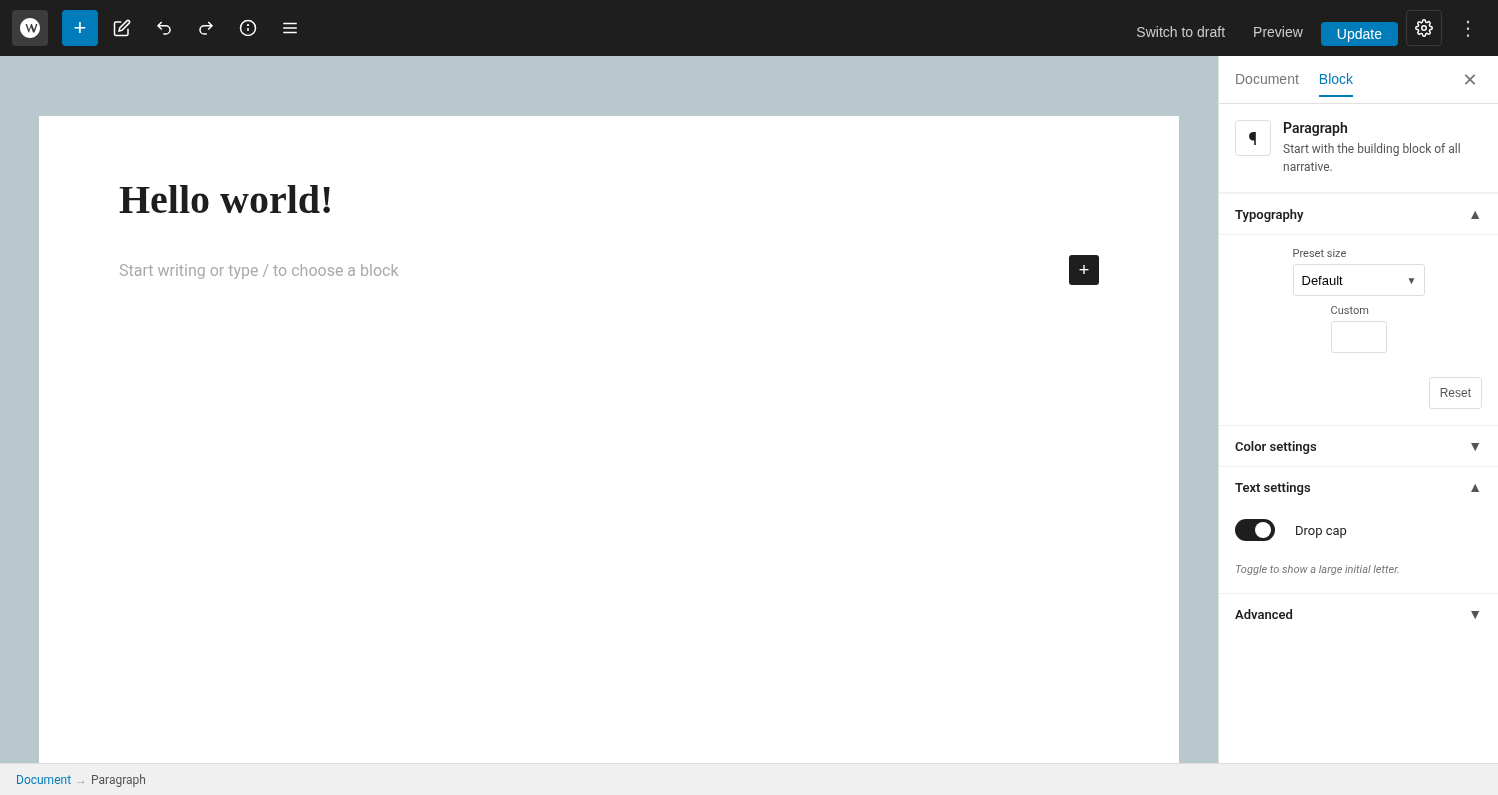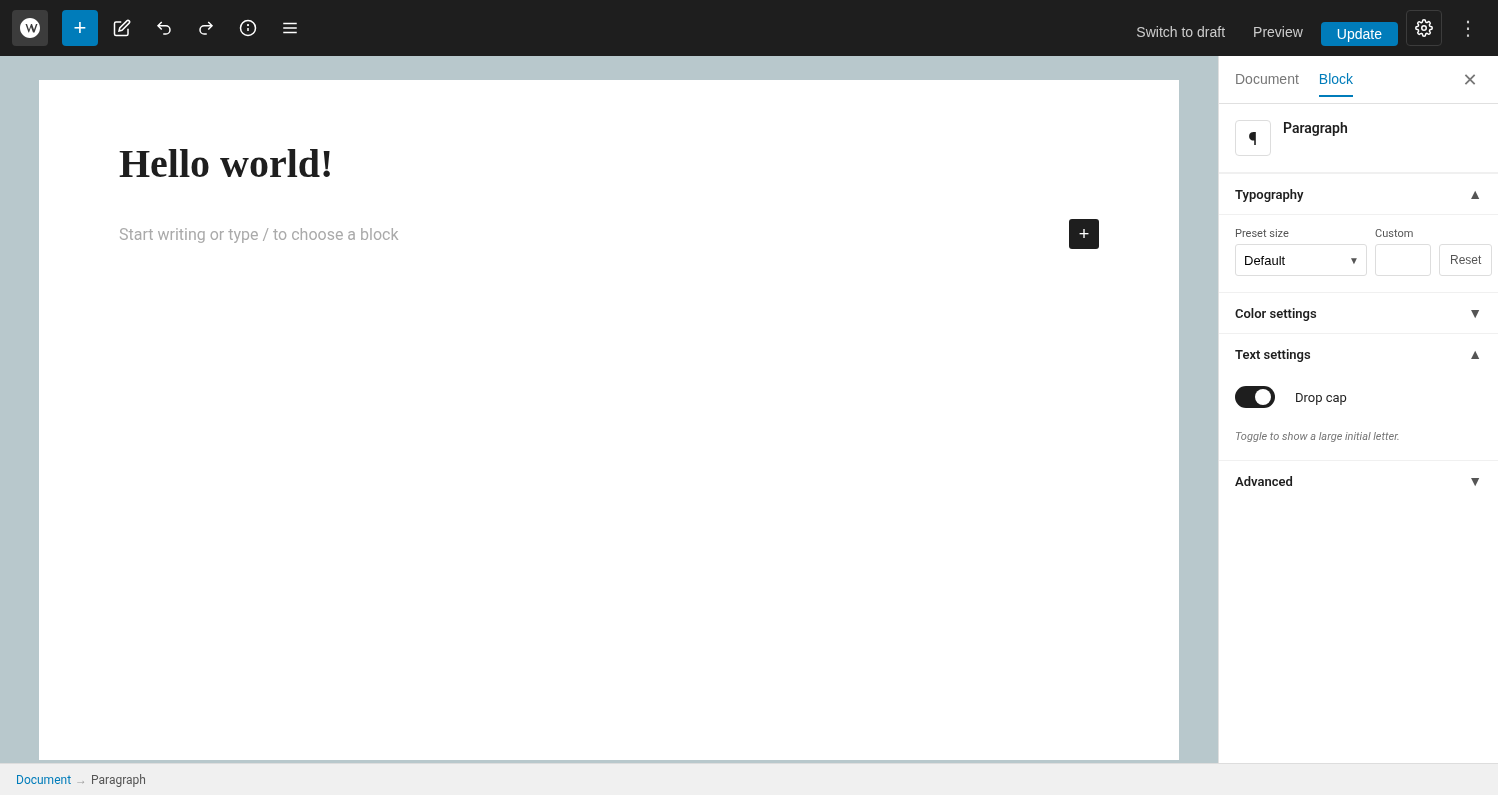--- a/index.html
+++ b/index.html
@@ -89,21 +89,21 @@
       overflow: hidden;
     }
 
     
     .editor-area {
       flex: 1;
       background: #b8c8cc;
       display: flex;
       align-items: flex-start;
       justify-content: center;
-      padding: 24px 0;
+      padding: 60px 0;
       overflow-y: auto;
       position: relative;
     }
     .editor-canvas {
       background: #fff;
       width: 1140px;
       min-height: 680px;
       padding: 60px 80px;
       position: relative;
     }
@@ -232,20 +232,21 @@
 
     
     .typography-section {
       padding: 12px 16px 16px;
       border-top: 1px solid #f0f0f0;
     }
     .preset-row {
       display: flex;
       gap: 8px;
       align-items: center;
+      flex-direction: column;
     }
     .preset-group, .custom-group {
       display: flex;
       flex-direction: column;
       gap: 4px;
     }
     .field-label {
       font-size: 11px;
       color: #555;
     }
@@ -432,20 +433,21 @@
     <div class="sidebar-tabs">
       <button class="sidebar-tab">Document</button>
       <button class="sidebar-tab active">Block</button>
       <button class="sidebar-close">✕</button>
     </div>
 
     <div class="block-desc">
       <div class="block-icon">¶</div>
       <div class="block-desc-text">
         <h3>Paragraph</h3>
+        <p>Start with the building block of all narrative.</p>
       </div>
     </div>
 
     <div class="section-header">
       <span class="section-header-label">Typography</span>
       <span class="section-chevron">▲</span>
     </div>
     <div class="typography-section">
       <div class="preset-row">
         <div class="preset-group">

